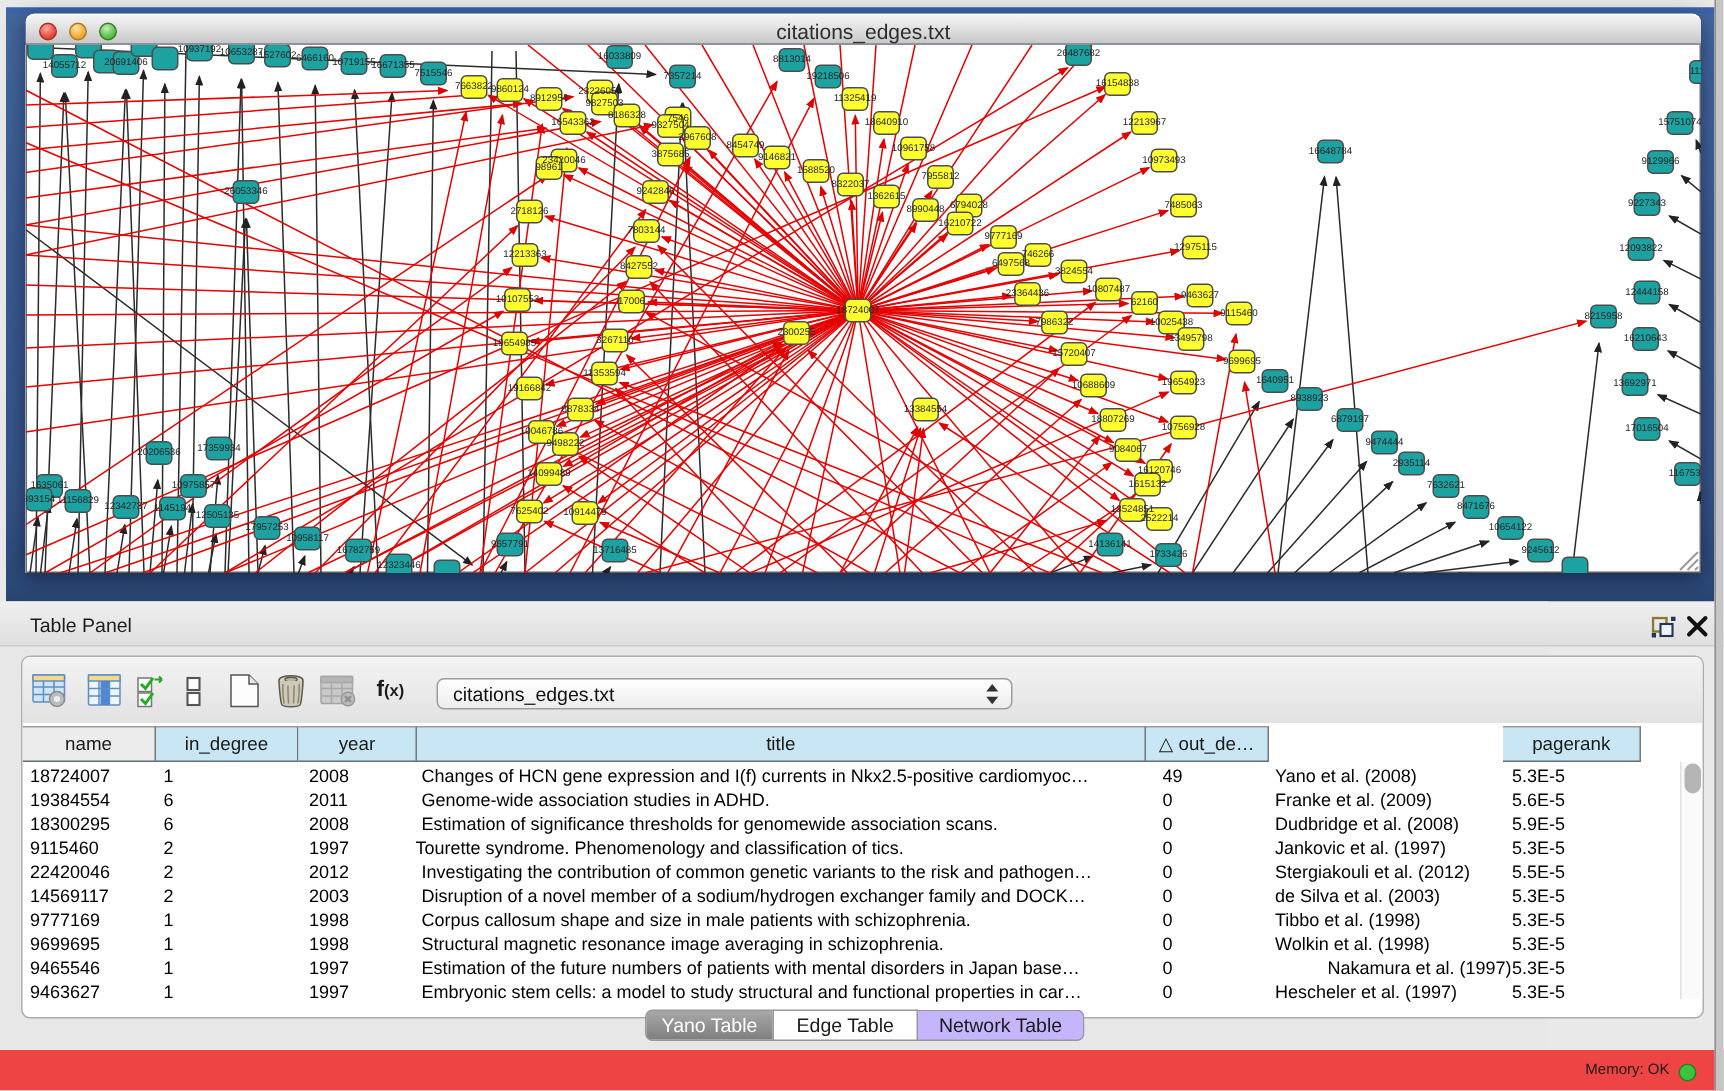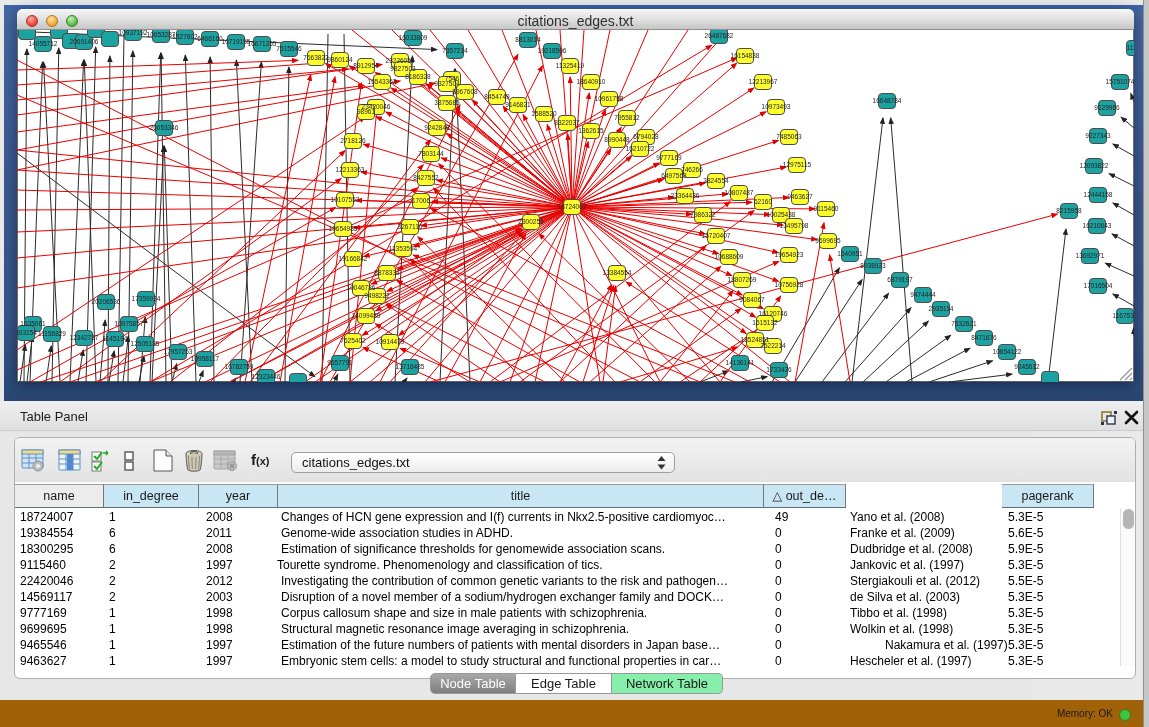--- a/index.html
+++ b/index.html
@@ -27,21 +27,21 @@
 .thead{position:absolute;top:46px;height:24px;background:#c9e6f4;border-top:1px solid #9c9c9c;
  border-bottom:1px solid #5f6f78;border-right:1px solid #777;font-size:12.5px;color:#1a1a1a;
  text-align:center;line-height:22px}
 .tr{position:absolute;left:0;width:1100px;height:16px;font-size:12px;color:#000}
 .tr span{position:absolute;top:1px;white-space:nowrap}
 #vscroll{position:absolute;left:1105px;top:70px;width:15px;height:158px;background:#fafafa;
  border-left:1px solid #e0e0e0}
 #vthumb{position:absolute;left:2px;top:1px;width:11px;height:20px;background:#b5b5b5;border-radius:6px}
 #tabs{position:absolute;left:430px;top:272px;height:21px;font-size:13px}
 .tab{position:absolute;top:0;height:21px;border:1px solid #989898;line-height:19px;text-align:center}
-#status{position:absolute;left:0;top:700px;width:1149px;height:27px;background:#a16207}
+#status{position:absolute;left:0;top:700px;width:1149px;height:27px;background:#ef4444}
 #rstrip{position:absolute;left:1143px;top:0;width:6px;height:727px;background:#c6c6c6;border-left:1px solid #8f8f8f;z-index:9}
 .icon{position:absolute;top:11px}
 </style></head><body>
 <div id="desktop"></div>
 <div id="win">
  <div id="tbar">
    <div class="tl" style="left:9px;background:radial-gradient(circle at 40% 30%,#ffaaa2,#ee4b40 60%,#c93a30);border:1px solid #a03028"></div>
    <div class="tl" style="left:29px;background:radial-gradient(circle at 40% 30%,#ffe2a0,#f6ad3a 60%,#d98f23);border:1px solid #a87b20"></div>
    <div class="tl" style="left:49px;background:radial-gradient(circle at 40% 30%,#c4f0b6,#5dc24d 60%,#3da02f);border:1px solid #3c7d28"></div>
    <div class="ti">citations_edges.txt</div>
@@ -722,21 +722,21 @@
         <span style="left:266px">Embryonic stem cells: a model to study structural and functional properties in car…</span>
         <span style="left:760px">0</span>
         <span style="left:835px">Hescheler et al. (1997)</span>
         <span style="left:993px">5.3E-5</span>
       </div>
   <div id="vscroll">
         <div id="vthumb"></div>
       </div>
  </div>
  <div id="tabs">
-   <div class="tab" style="left:0;width:86px;background:linear-gradient(#a8a8a8,#7f7f7f);color:#fff;border-radius:5px 0 0 5px">Node Table</div>
+   <div class="tab" style="left:0;width:86px;background:linear-gradient(#a8a8a8,#7f7f7f);color:#fff;border-radius:5px 0 0 5px">Yano Table</div>
    <div class="tab" style="left:86px;width:96px;background:#fff;color:#1a1a1a;border-left:none">Edge Table</div>
-   <div class="tab" style="left:182px;width:111px;background:#86efac;color:#1a1a1a;border-left:none;border-radius:0 5px 5px 0">Network Table</div>
+   <div class="tab" style="left:182px;width:111px;background:#c4b5fd;color:#1a1a1a;border-left:none;border-radius:0 5px 5px 0">Network Table</div>
  </div>
 </div>
 <div id="status">
   <div style="position:absolute;right:36px;top:8px;font-size:10px;color:#1a1a1a">Memory: OK</div>
   <div style="position:absolute;left:1119px;top:9px;width:12px;height:12px;border-radius:50%;background:#3dc43d;border:1px solid #2b7d2b"></div>
 </div>
 
 </body></html>

